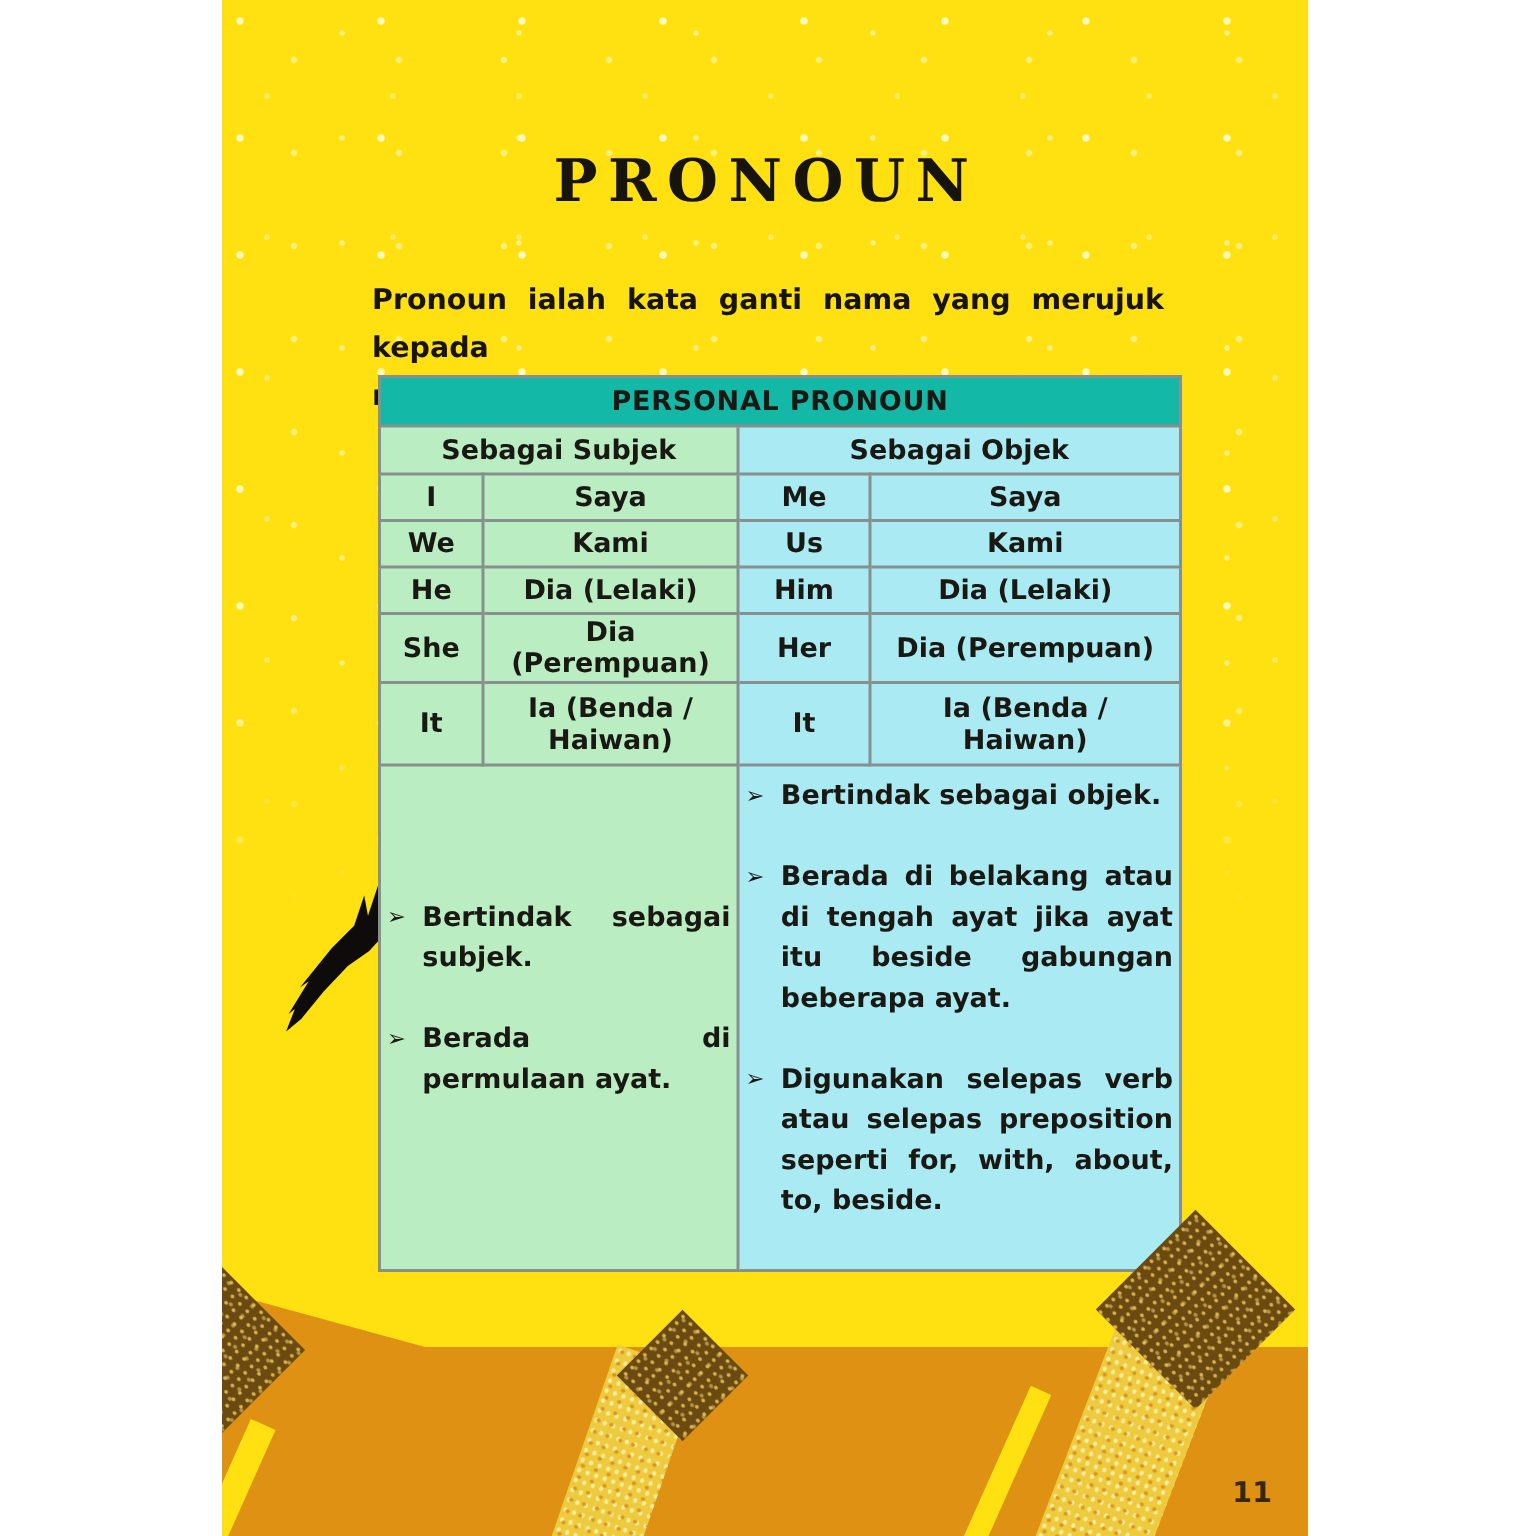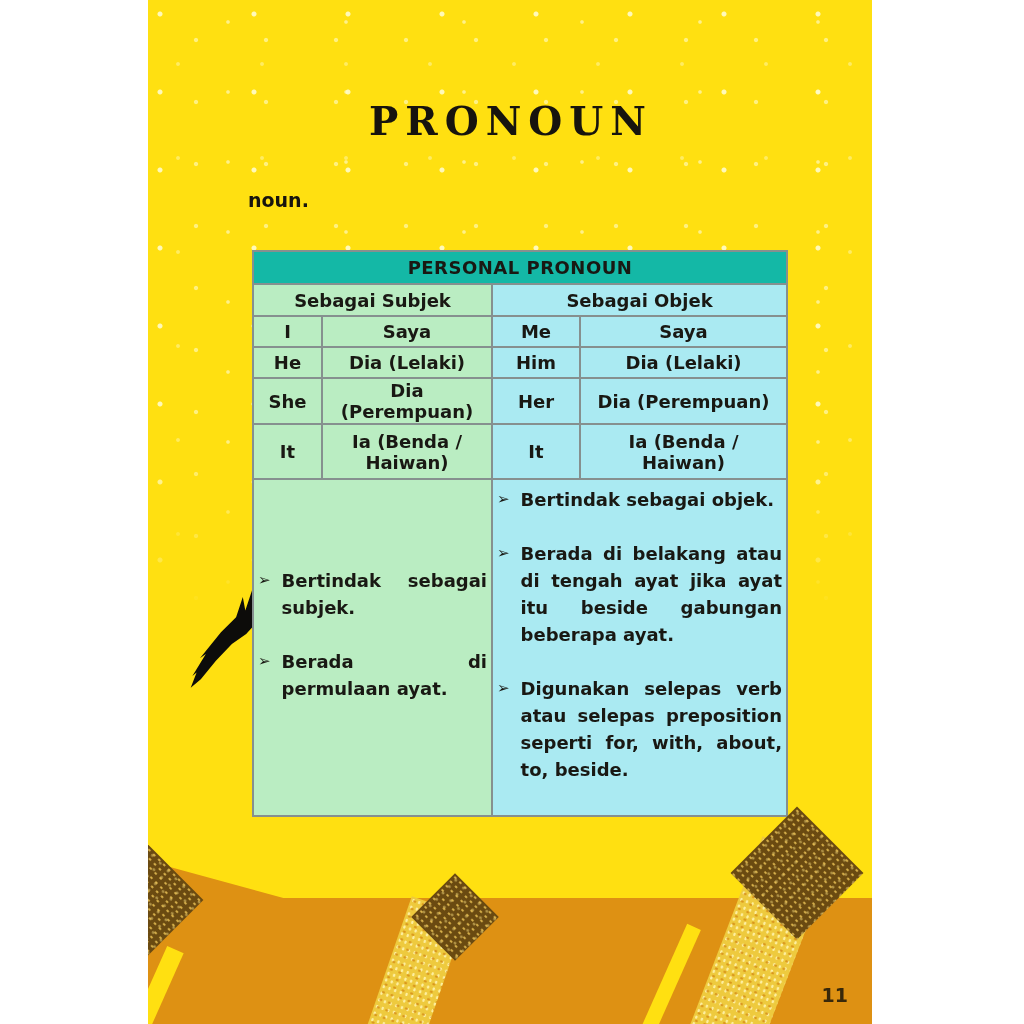--- a/index.html
+++ b/index.html
@@ -65,20 +65,21 @@
 </head>
 <body>
 
 <div class="canvas">
   <div class="page">
     <div class="dots"></div>
 
     <h1 class="title">PRONOUN</h1>
 
     <p class="intro">
+      <span class="l1">Pronoun ialah kata ganti nama yang merujuk kepada</span>
       <span class="l2">noun.</span>
     </p>
 
     <svg class="bird" viewBox="0 0 100 140">
       <path fill="#0d0c0a" d="M8 128 L15 110 L10 114 L26 88 L19 93 L44 62 L56 50 L62 44 L70 20 L73 36 L83 6 L85 30 L96 18 L88 44 L94 42 L74 64 L57 76 L38 96 L20 118 Z"></path>
     </svg>
 
     <table class="pron">
       <colgroup>
         <col style="width:69px">
@@ -92,20 +93,26 @@
       </tr>
       <tr>
         <td class="sub green" colspan="2">Sebagai Subjek</td>
         <td class="sub cyan" colspan="2">Sebagai Objek</td>
       </tr>
       <tr class="r">
         <td class="green">I</td>
         <td class="green">Saya</td>
         <td class="cyan">Me</td>
         <td class="cyan">Saya</td>
+      </tr>
+      <tr class="r">
+        <td class="green">We</td>
+        <td class="green">Kami</td>
+        <td class="cyan">Us</td>
+        <td class="cyan">Kami</td>
       </tr>
       <tr class="r">
         <td class="green">He</td>
         <td class="green">Dia (Lelaki)</td>
         <td class="cyan">Him</td>
         <td class="cyan">Dia (Lelaki)</td>
       </tr>
       <tr class="r">
         <td class="green">She</td>
         <td class="green">Dia (Perempuan)</td>

